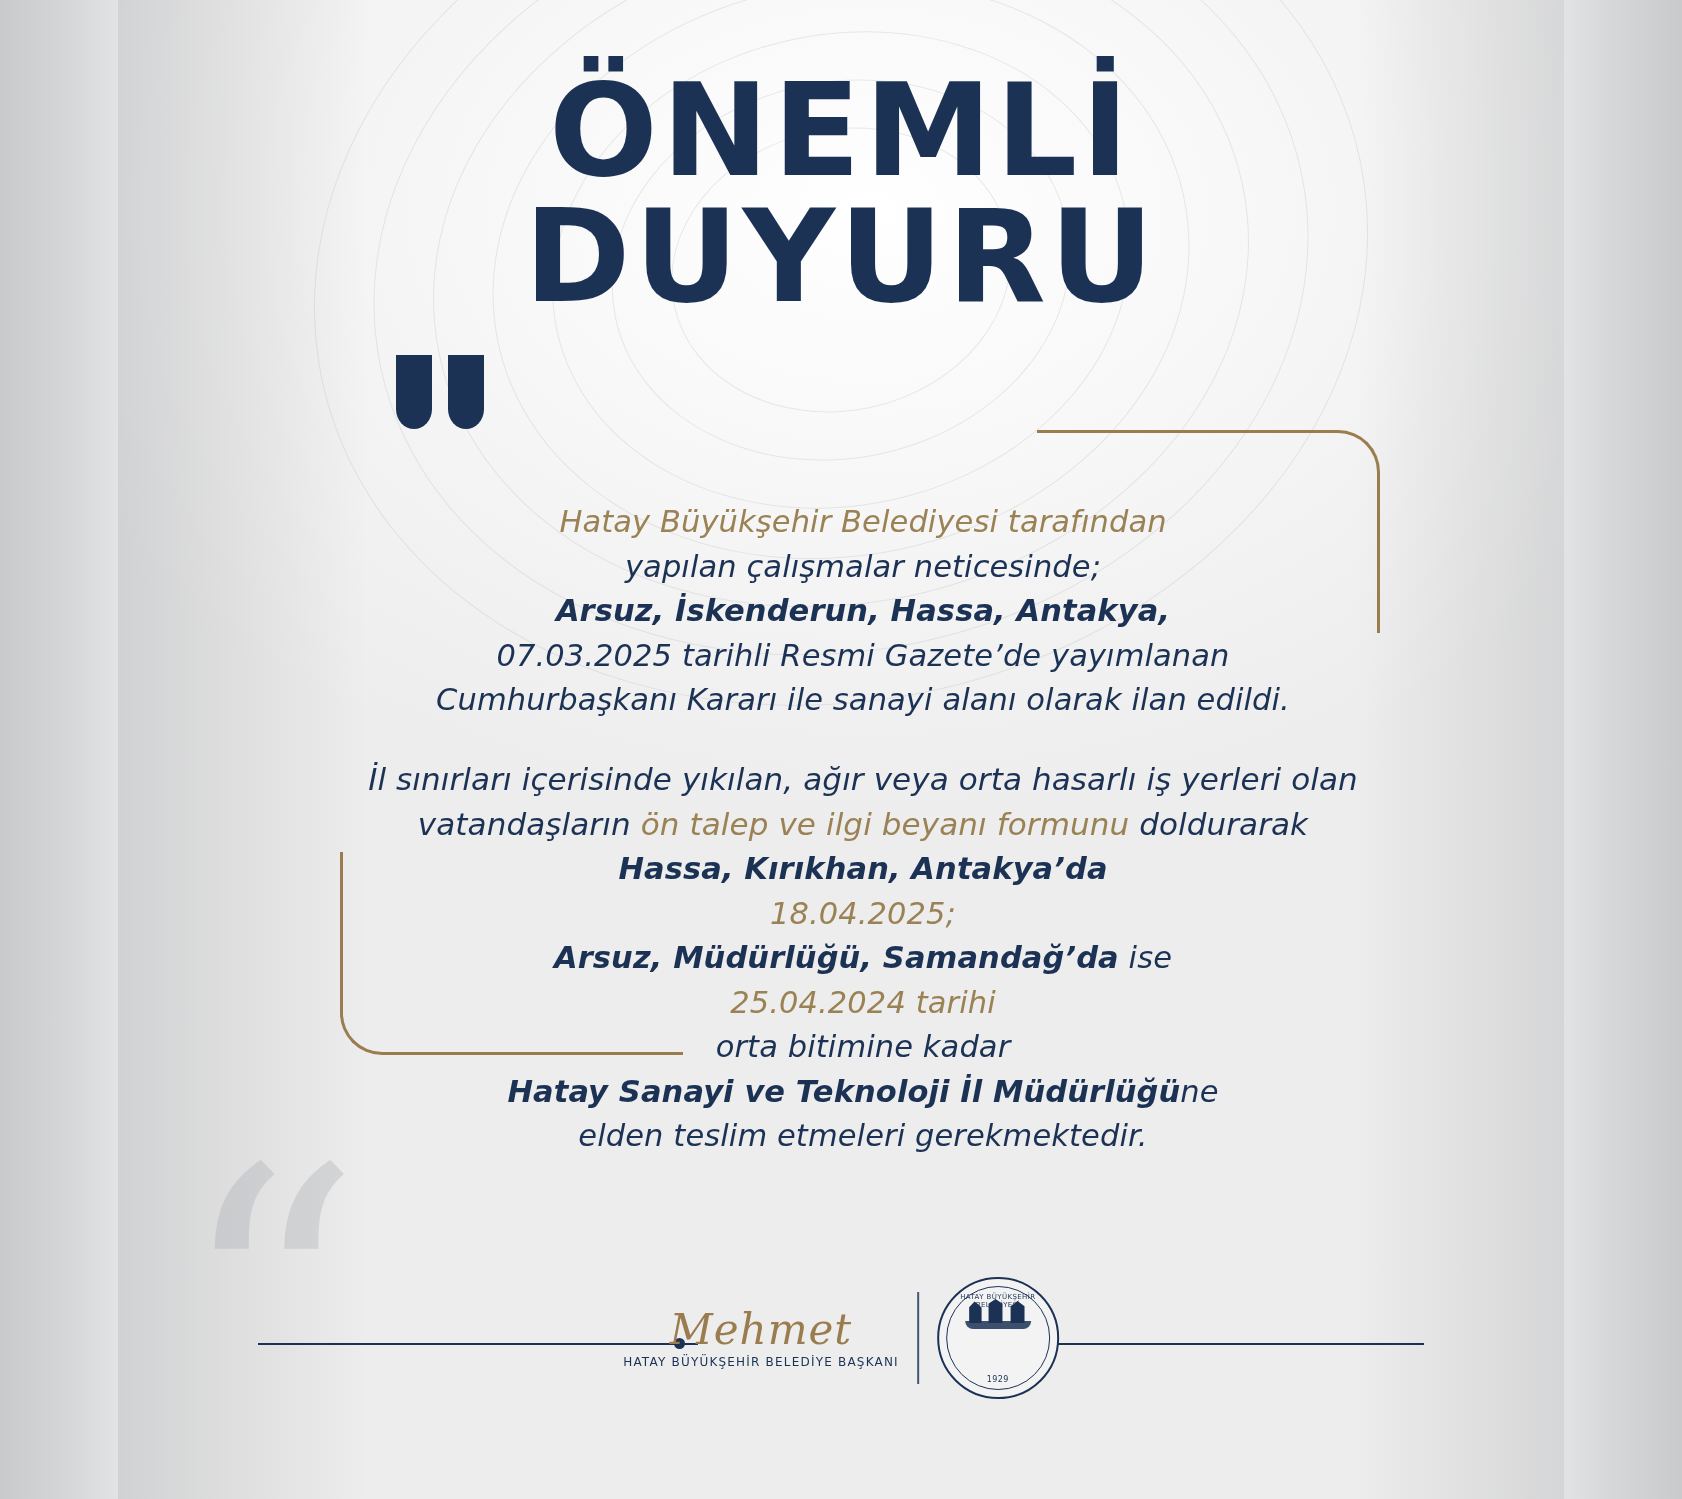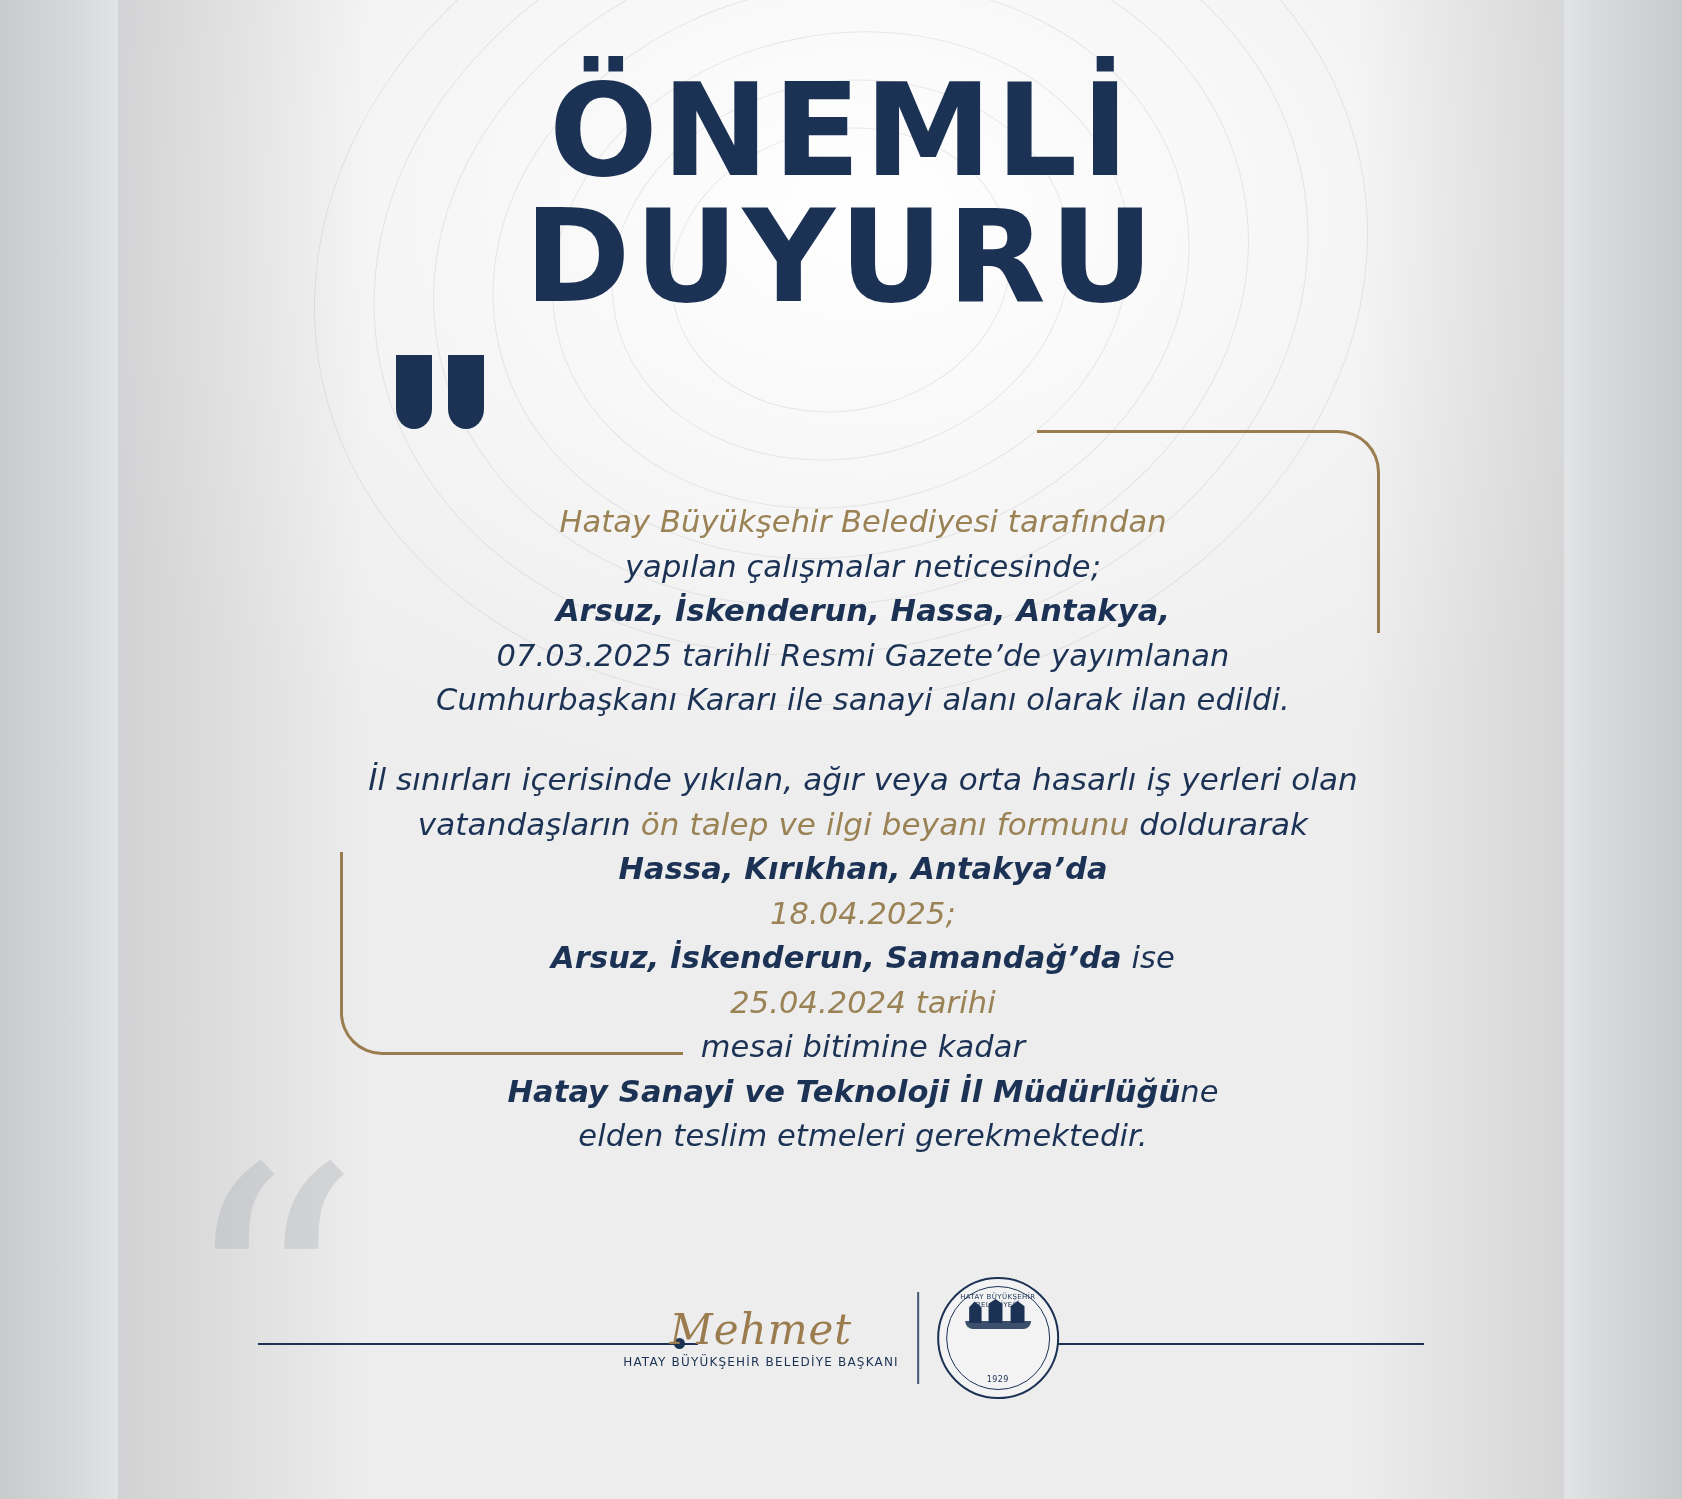--- a/index.html
+++ b/index.html
@@ -342,23 +342,23 @@
       <p class="bold">Arsuz, İskenderun, Hassa, Antakya,</p>
       <p>07.03.2025 tarihli Resmi Gazete’de yayımlanan</p>
       <p>Cumhurbaşkanı Kararı ile sanayi alanı olarak ilan edildi.</p>
 
       <div class="para-gap"></div>
 
       <p class="sz-1">İl sınırları içerisinde yıkılan, ağır veya  orta hasarlı iş yerleri olan</p>
       <p class="sz-1"><span>vatandaşların </span><span class="gold">ön talep ve ilgi beyanı formunu</span><span> doldurarak</span></p>
       <p class="bold">Hassa, Kırıkhan, Antakya’da</p>
       <p class="gold">18.04.2025;</p>
-      <p><span class="bold">Arsuz, İskenderun, Samandağ’da</span><span> ise</span></p>
+      <p><span class="bold">Arsuz, Müdürlüğü, Samandağ’da</span><span> ise</span></p>
       <p class="gold">25.04.2024 tarihi</p>
-      <p>mesai bitimine kadar</p>
+      <p>orta bitimine kadar</p>
       <p><span class="bold">Hatay Sanayi ve Teknoloji İl Müdürlüğü</span><span>ne</span></p>
       <p>elden teslim etmeleri gerekmektedir.</p>
 
     </div>
 
     <div class="footer">
       <div class="footer-rule left"></div>
       <div class="footer-dot left"></div>
       <div class="footer-rule right"></div>
       <div class="footer-dot right"></div>

